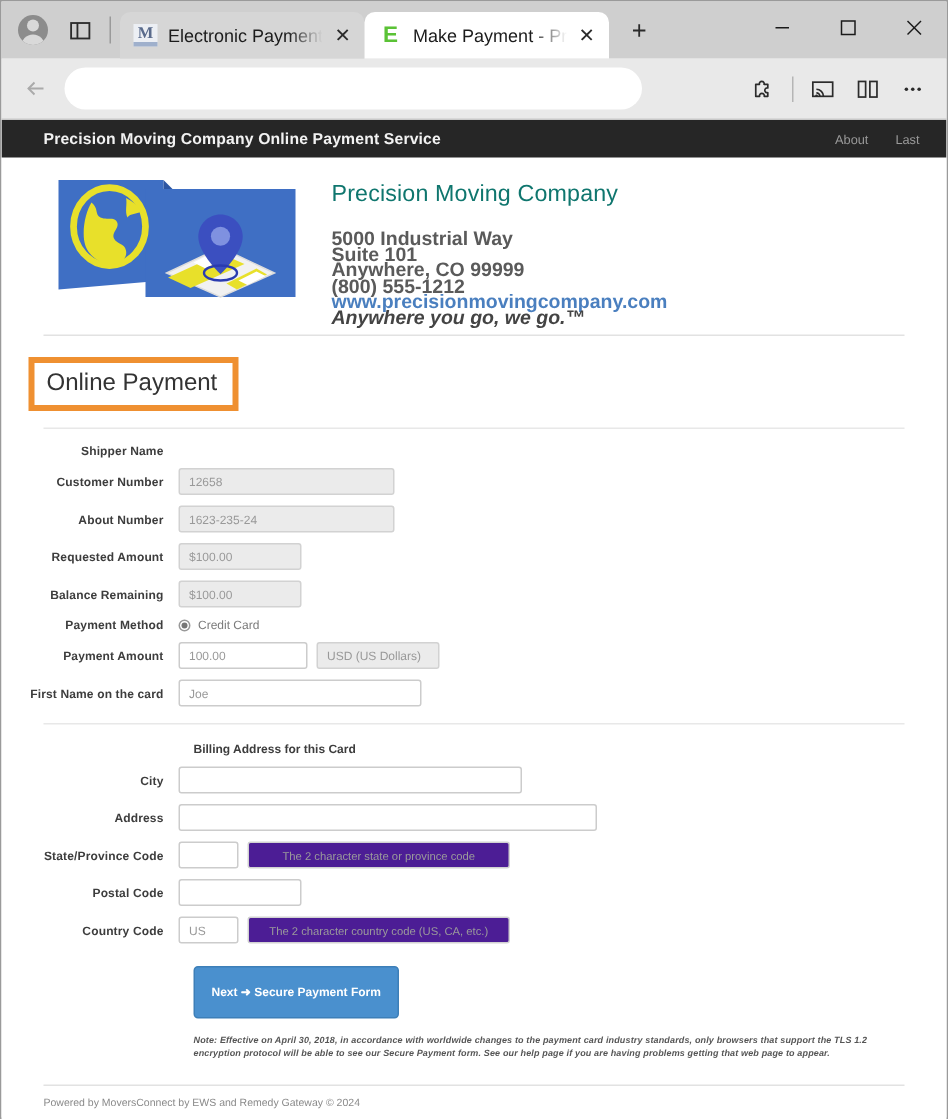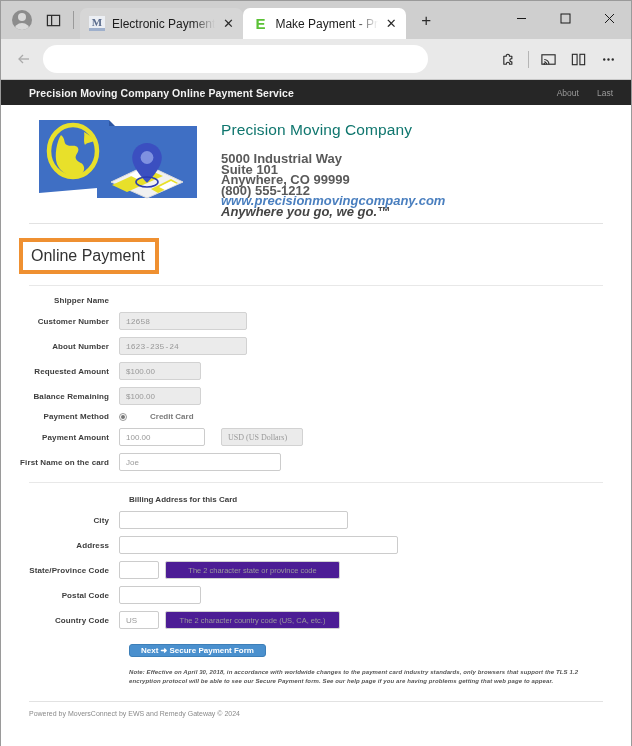--- a/index.html
+++ b/index.html
@@ -186,21 +186,21 @@
     font-size: 15.5px;
     color: #0f766e;
     font-weight: normal;
     margin: 0 0 15px 0;
     letter-spacing: .1px;
   }
   .addr-line {
     font-size: 13px; color: #5a5a5a; line-height: 10.5px;
     font-weight: bold;
   }
-  .addr-line.link { color: #4a7fbf; font-style: italic; }
+  .addr-line.link { color: #4a7fbf; }
   .addr-line.slogan { font-style: italic; color: #444444; }
 
   .hr-main {
     height: 1px; background: #e2e2e2;
     margin: 6px 28px 0 28px;
   }
 
   .section-title-wrap {
     margin: 14px 0 0 18px;
     display: inline-block;
@@ -235,72 +235,72 @@
     border-radius: 2px;
     background: #ffffff;
     font-size: 8px;
     color: #999999;
     display: flex; align-items: center;
     padding: 0 6px;
     font-family: "Liberation Sans", sans-serif;
   }
   .finput.readonly { background: #ebebeb; border-color: #d2d2d2; }
   .w-shipper { width: 302px; }
-  .w-med { width: 128px; font-family: Liberation Mono, monospace; }
+  .w-med { width: 144px; }
   .w-amt { width: 82px; }
   .w-name { width: 162px; }
   .w-pay { width: 86px; }
   .w-cur { width: 82px; }
   .w-addr { width: 279px; }
   .w-city { width: 229px; }
   .w-state { width: 40px; }
   .w-postal { width: 82px; }
   .w-country { width: 40px; }
   .hint {
     width: 175px;
     height: 18px;
     background: #4c1d95;
     border: 1px solid #d2d2d2;
     border-radius: 2px;
     font-size: 7.5px; color: #9b9b9b;
     display: flex; align-items: center; justify-content: center;
     margin-left: 6px;
     text-align: center;
   }
-  .radio-wrap { display: flex; align-items: flex-end; gap: 23px; font-weight: bold; }
+  .radio-wrap { display: flex; align-items: flex-end; gap: 5px; }
   .radio {
     width: 8px; height: 8px; border-radius: 50%;
     border: 1px solid #999; background: #fff;
     position: relative;
   }
   .radio::after {
     content: ""; position: absolute;
     width: 4px; height: 4px; border-radius: 50%;
     background: #777; left: 1px; top: 1px;
   }
   .radio-label { font-size: 8px; color: #7a7a7a; }
-  .gap-6 { margin-left: 16px; font-family: Liberation Serif, serif; }
+  .gap-6 { margin-left: 6px; }
 
   .hr-form {
     height: 1px; background: #e8e8e8;
     margin: 11px 28px 12px 28px;
   }
   .billing-head {
     margin-left: 128px;
     font-size: 8px; font-weight: bold; color: #3d3d3d;
     margin-bottom: 7px;
   }
   .btn-next {
     margin-left: 128px;
     background: #4a90ce;
     border: 1px solid #3d7fb8;
     border-radius: 3px;
     color: #ffffff;
     font-size: 8px; font-weight: bold;
-    padding: 1px 11px;
+    padding: 12px 11px;
     display: inline-block;
     margin-top: 8px;
   }
   .note {
     margin: 11px 28px 0 128px;
     font-size: 6px;
     font-style: italic;
     font-weight: bold;
     color: #555555;
     line-height: 9px;

